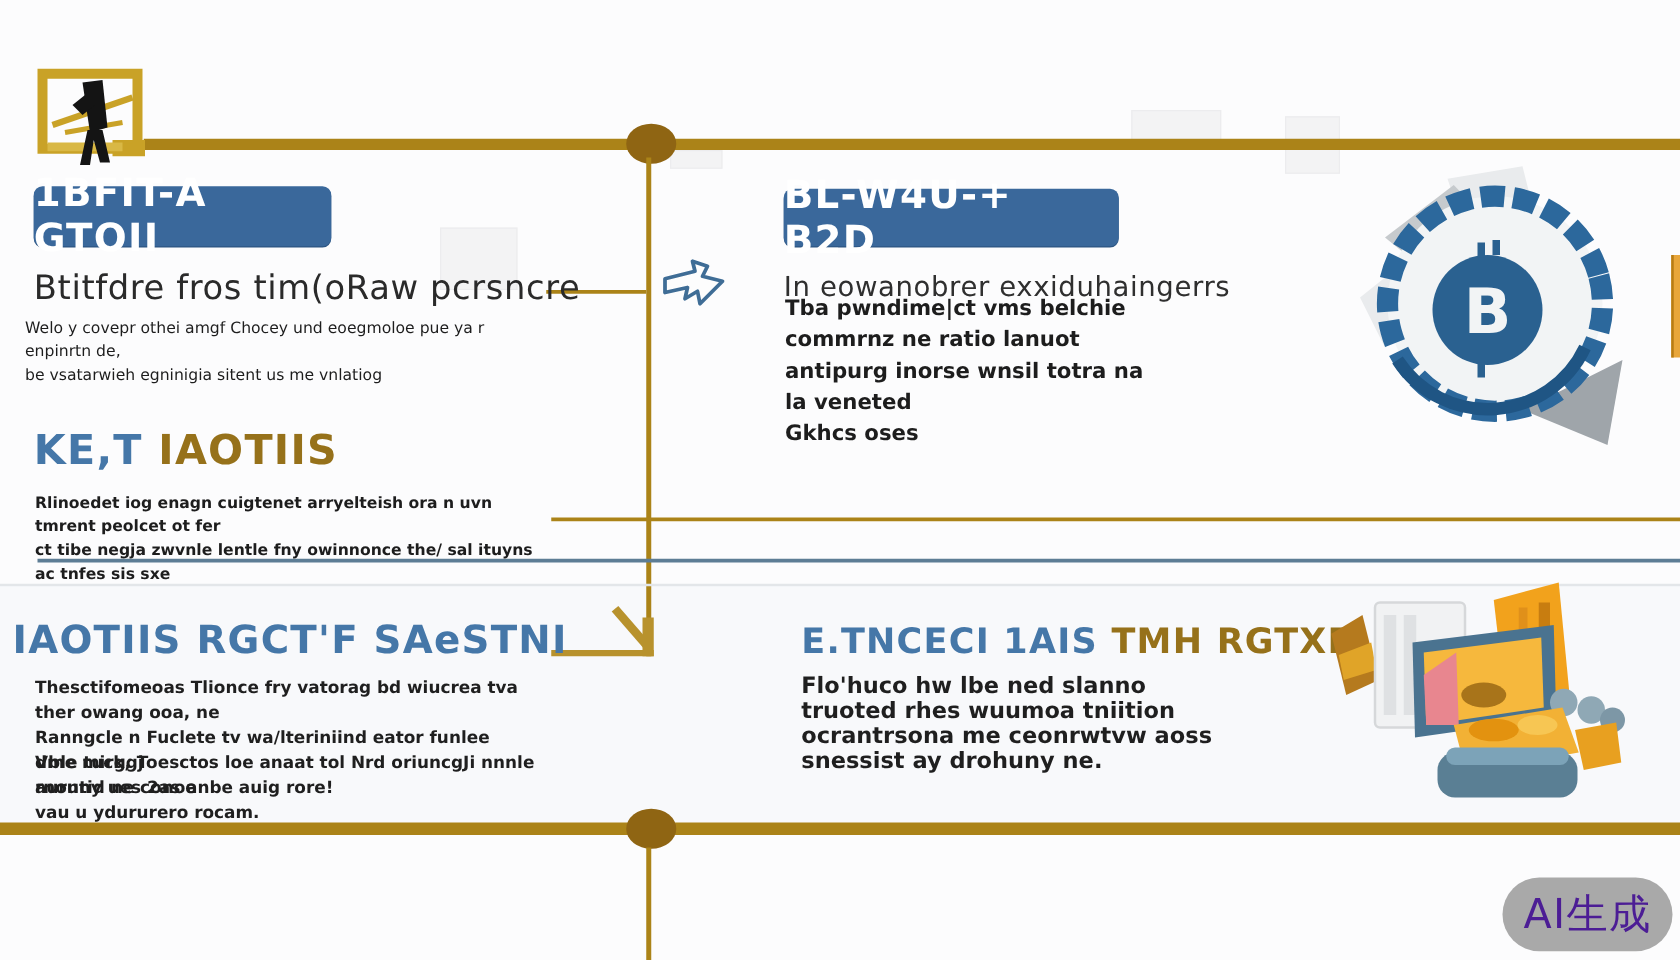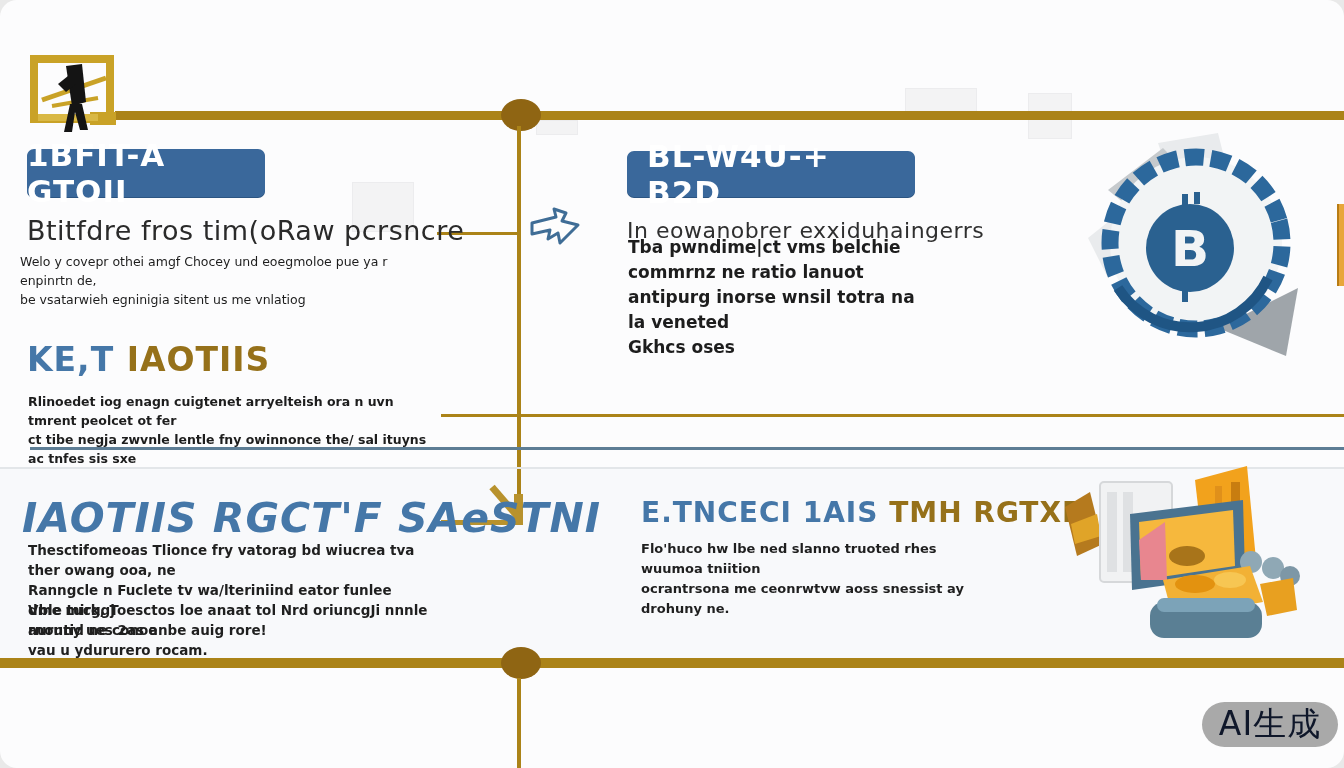--- a/index.html
+++ b/index.html
@@ -1,59 +1,59 @@
 <!DOCTYPE html>
 <html><head>
 <meta charset="utf-8">
 <style>
   html,body{margin:0;padding:0;background:#e9e9e9;}
   .canvas{
     position:relative;width:1344px;height:768px;overflow:hidden;
     background:#fcfcfd;font-family:"DejaVu Sans","Liberation Sans",sans-serif;
-    color:#1f1f1f;margin:0 auto;border-radius:17px;
+    color:#1f1f1f;margin:0 auto;
   }
   .abs{position:absolute;}
   .lower-band{left:0;top:469px;width:1344px;height:190px;background:#f8f9fb;}
   .ghost{background:#f3f3f4;border:1px solid #ececee;}
   
   .badge{
     background:#3a689b;color:#fff;font-weight:800;border-radius:7px;
     display:flex;align-items:center;justify-content:center;
     letter-spacing:1px;box-shadow:0 1px 0 #2c5582;
   }
   .badge1{left:27px;top:149px;width:238px;height:48px;font-size:31px;}
-  .badge2{left:627px;top:151px;width:268px;height:46px;font-size:31px;padding-left:20px;}
+  .badge2{left:627px;top:151px;width:268px;height:46px;font-size:31px;}
   
   .h-sub{font-size:27px;color:#2a2a2a;font-weight:400;letter-spacing:.5px;}
   .h1{left:27px;top:215px;}
   .h4{left:627px;top:218px;font-size:22px;color:#2f2f2f;}
   .h-big{font-weight:800;font-size:33px;letter-spacing:1px;}
   .h2{left:27px;top:340px;}
-  .h3{left:22px;top:494px;font-size:41px;color:#4577a8;font-weight:800;letter-spacing:1px;font-style:italic;}
+  .h3{left:10px;top:494px;font-size:31px;color:#4577a8;font-weight:800;letter-spacing:1px;}
   .h5{left:641px;top:496px;font-size:28px;}
   .blue-part{color:#4577a8;}
   .gold-part{color:#96711a;}
   
   .body-txt{font-size:12.5px;line-height:19px;color:#1d1d1d;font-weight:500;}
   .p1{left:20px;top:252px;width:400px;}
   .p2{left:28px;top:392px;width:400px;font-weight:700;}
   .p5{left:628px;top:235px;width:300px;font-weight:700;font-size:17px;line-height:25px;}
   .p3{left:28px;top:540px;width:400px;font-size:13.5px;line-height:20px;font-weight:700;}
   .p4{left:28px;top:600px;width:420px;font-size:13.5px;line-height:20px;font-weight:700;}
-  .p6{left:641px;top:539px;width:340px;font-size:13px;line-height:20px;font-weight:700;}
+  .p6{left:641px;top:539px;width:340px;font-size:18px;line-height:20px;font-weight:700;}
   
   .blue-line{left:30px;top:447px;width:1314px;height:3px;background:#5d7d95;}
   .light-line{left:0;top:467px;width:1344px;height:2px;background:#e3e6e9;}
   
   .sliver{left:1337px;top:204px;width:7px;height:82px;background:#e8a63a;border-left:2px solid #b87c14;}
   
   .watermark{
-    left:1202px;top:702px;width:136px;height:45px;background:#a9a9a9;
+    left:1202px;top:702px;width:136px;height:59px;background:#a9a9a9;
     border-radius:30px;display:flex;align-items:center;justify-content:center;
-    color:#0f172a;font-size:33px;font-weight:500;letter-spacing:1px;
+    color:#4c1d95;font-size:33px;font-weight:500;letter-spacing:1px;
   }
 </style>
 </head>
 <body>
 
 <div class="canvas">
 
   <div class="abs lower-band"></div>
 
   <div class="abs ghost" style="left:905px;top:88px;width:70px;height:24px;"></div>

